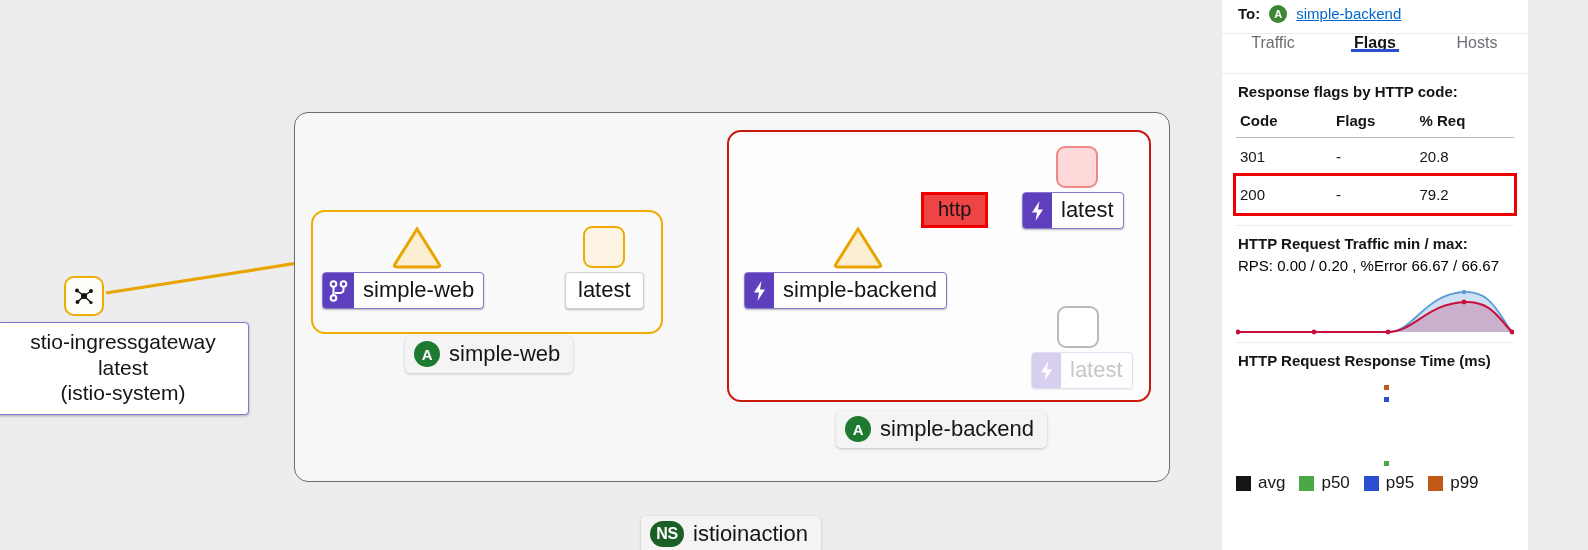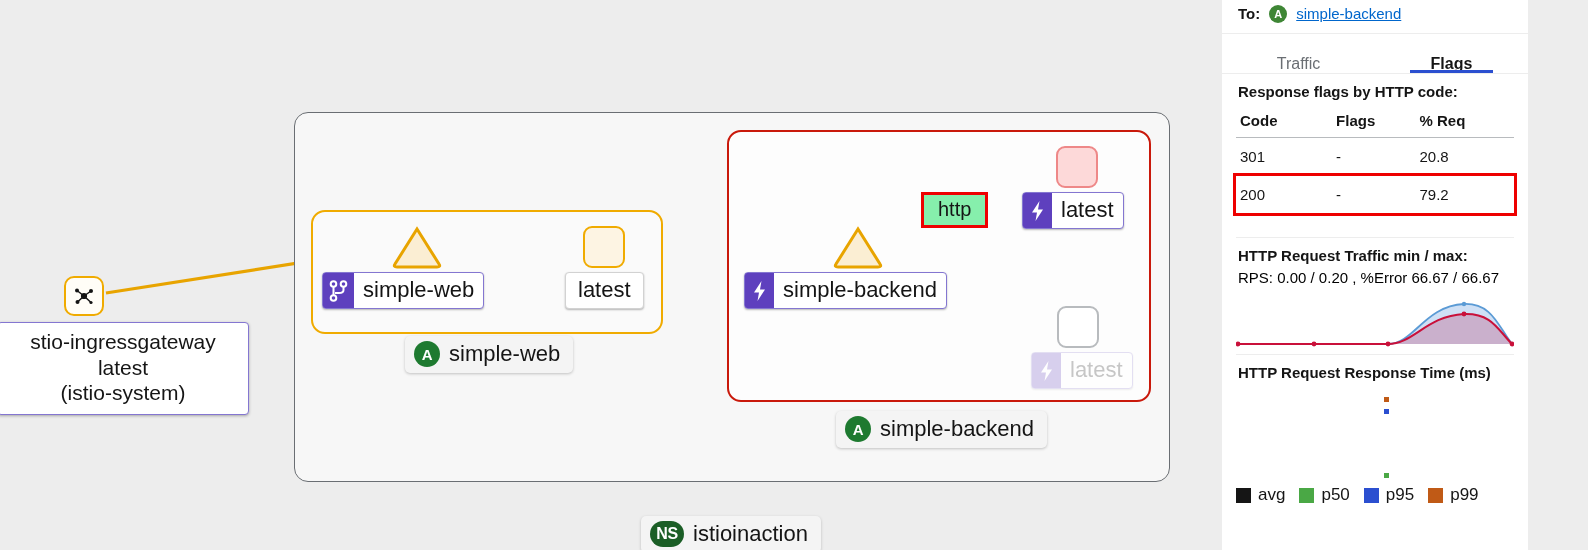--- a/index.html
+++ b/index.html
@@ -127,21 +127,21 @@
     width: 26px; height: 26px; border-radius: 50%;
     background: #1e7a30;
     color: #fff; font-size: 15px; font-weight: bold;
     display: flex; align-items: center; justify-content: center;
     letter-spacing: -.3px;
   }
   .circ-badge.ns { border-radius: 13px; width: 34px; font-size: 16px; background:#1b5e26; }
 
   .edgelabel {
     position: absolute;
-    background: #86efac;
+    background: #ef4444;
     border: 3px solid #ee0000;
     font-size: 20px;
     color: #151515;
     padding: 2px 14px 4px 14px;
     line-height: 1.2;
   }
 
   
   #panel {
     position: absolute; left: 1222px; top: 0;
@@ -162,21 +162,21 @@
   }
   .to-label { font-weight: bold; color: #151515; }
   .to-link { color: #06c; }
   .mini-badge {
     width: 18px; height: 18px; border-radius: 50%;
     background: #3e8635; color: #fff;
     font-size: 11px; font-weight: bold;
     display: flex; align-items: center; justify-content: center;
   }
 
-  .tabs { display: flex; align-items: flex-end; height: 39px; gap: 28px; }
+  .tabs { display: flex; align-items: flex-start; height: 39px; gap: 28px; }
   .tab {
     flex: 1; display: flex; align-items: center; justify-content: center;
     font-size: 16px; color: #6a6e73; position: relative; cursor: pointer;
   }
   .tab.active { color: #151515; font-weight: bold; }
   .tab.active::after {
     content: ""; position: absolute; bottom: 0; left: 17%; right: 17%;
     height: 3px; background: #2b4fd0;
   }
 
@@ -354,20 +354,21 @@
         <span class="to-label">To:</span>
         <span class="mini-badge">A</span>
         <a class="to-link" href="#">simple-backend</a>
       </div>
     </div>
     <div class="sep"></div>
 
     <div class="tabs panel-pad">
       <div class="tab">Traffic</div>
       <div class="tab active">Flags</div>
+      <div class="tab">Hosts</div>
     </div>
     <div class="sep"></div>
 
     <div class="panel-pad">
       <div class="sec-title">Response flags by HTTP code:</div>
 
       <table class="flags">
         <thead>
           <tr>
             <th class="c-code">Code</th>
@@ -383,21 +384,21 @@
           </tr>
           <tr class="highlight-row">
             <td class="c-code">200</td>
             <td class="c-flags">-</td>
             <td class="c-req">79.2</td>
           </tr>
         </tbody>
       </table>
     </div>
 
-    <div class="panel-pad" style="padding-top:16px;">
+    <div class="panel-pad" style="padding-top:4px;">
       <div class="sep" style="margin-top:8px;"></div>
       <div class="sec-title">HTTP Request Traffic min / max:</div>
       <div class="sec-sub">RPS: 0.00 / 0.20 , %Error 66.67 / 66.67</div>
 
       <svg class="spark" viewBox="0 0 278 62" preserveAspectRatio="none">
         <path d="M2 52 L78 52 L152 52 C178 52 188 14 228 12 C256 11 262 34 276 52 L276 52 L2 52 Z" fill="#cfe0f5" stroke="none"></path>
         <path d="M2 52 L78 52 L152 52 C178 52 188 14 228 12 C256 11 262 34 276 52" fill="none" stroke="#5b9bd5" stroke-width="1.8"></path>
         <path d="M2 52 L78 52 L152 52 C178 52 190 24 228 22 C256 21 262 38 276 52 L276 52 L2 52 Z" fill="#c8a3c0" fill-opacity="0.78" stroke="none"></path>
         <path d="M2 52 L78 52 L152 52 C178 52 190 24 228 22 C256 21 262 38 276 52" fill="none" stroke="#c9103a" stroke-width="2"></path>
         <circle cx="2" cy="52" r="2.4" fill="#c9103a"></circle>

